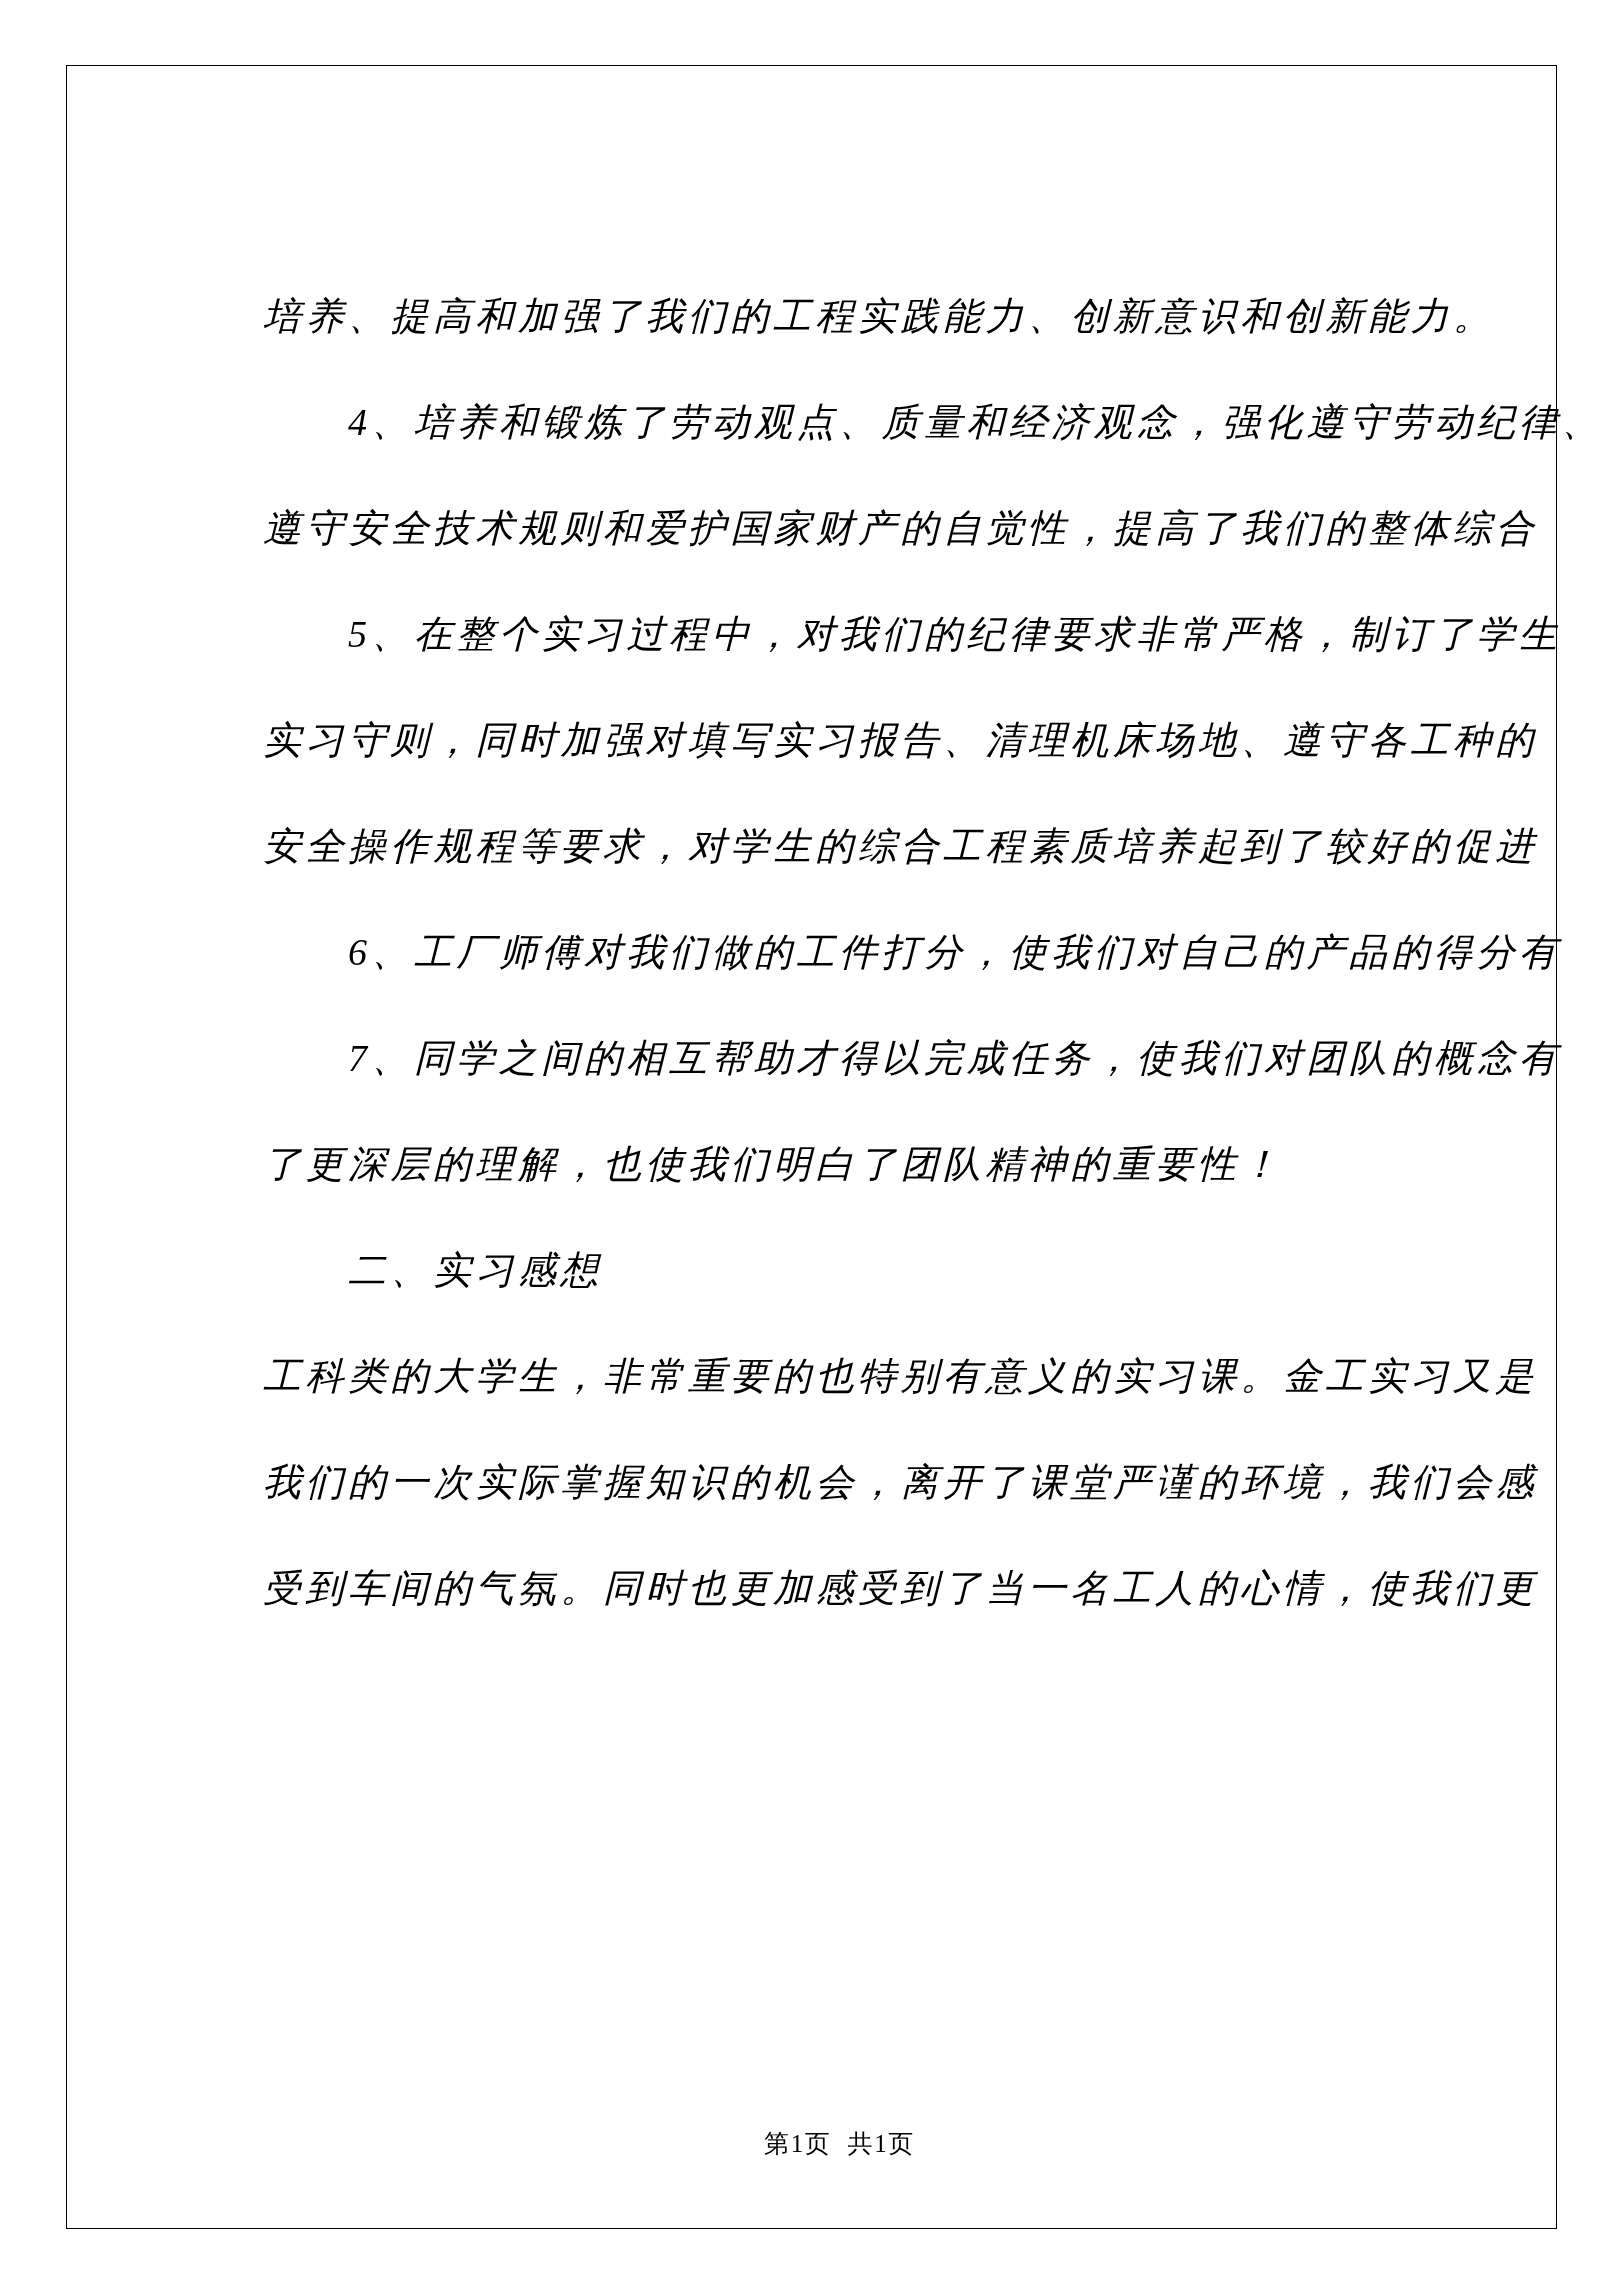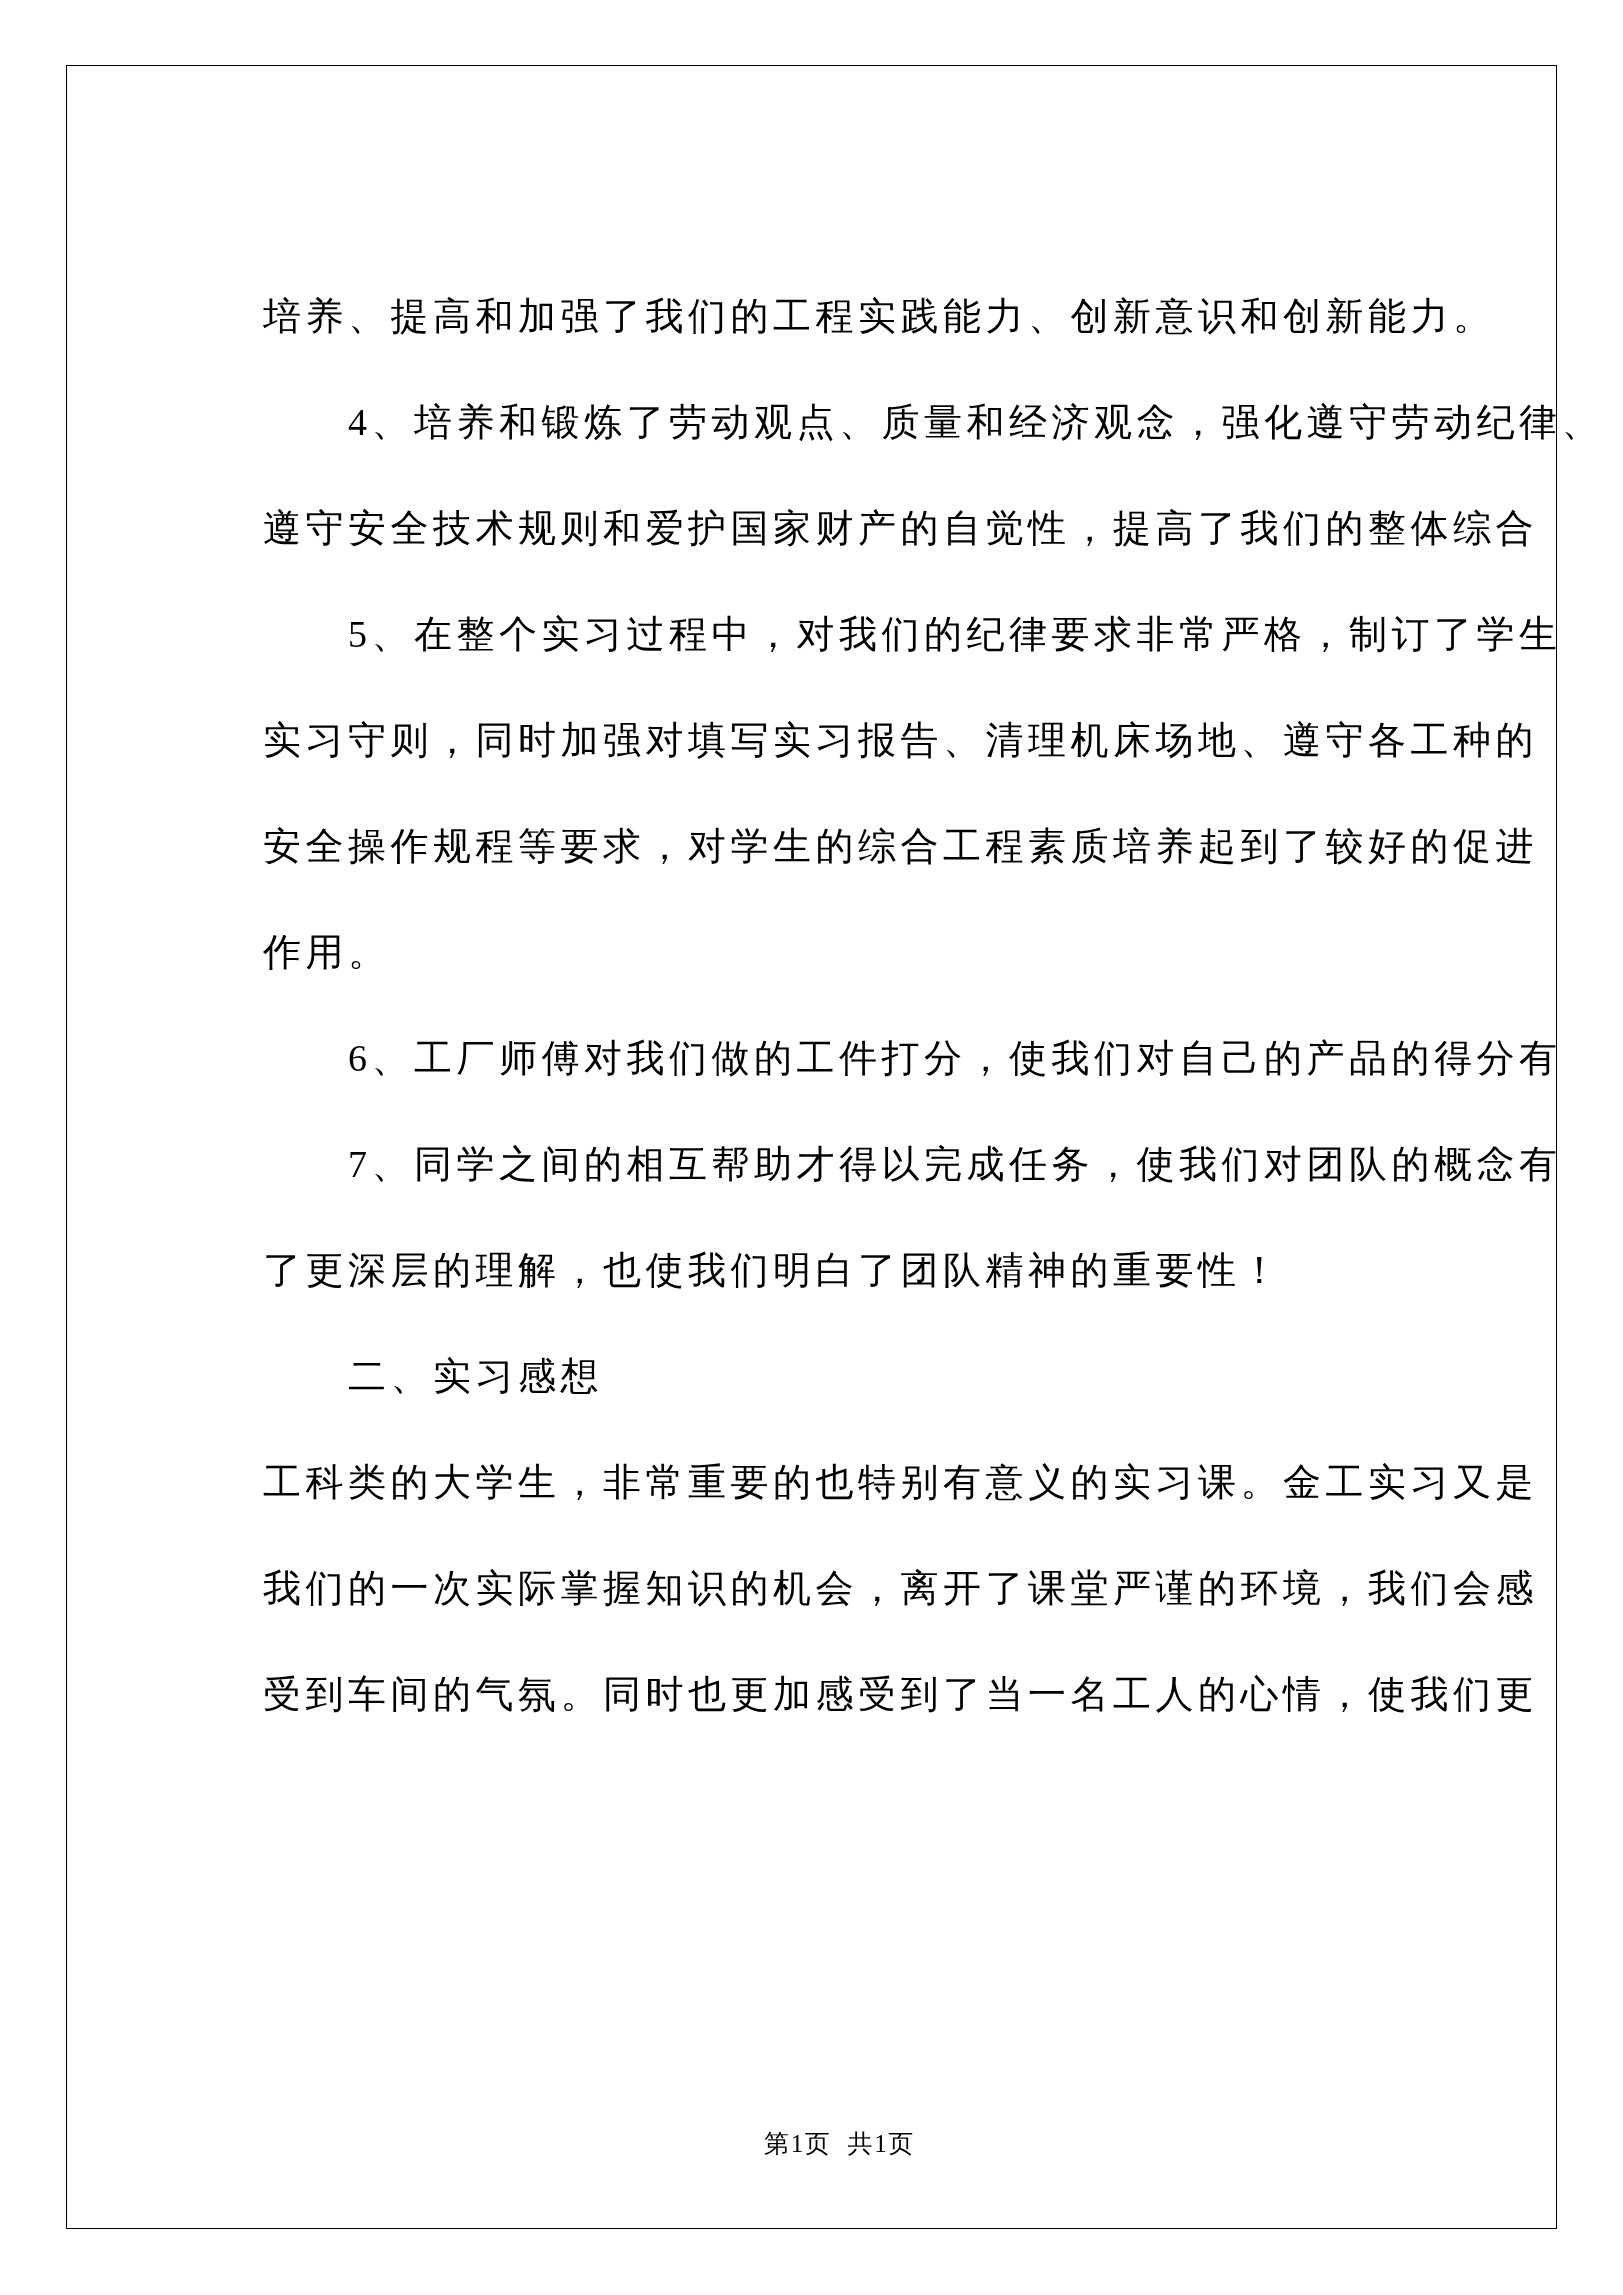--- a/index.html
+++ b/index.html
@@ -37,20 +37,21 @@
     left: 196px;
     top: 197px;
     width: 1279px;
   }
   .line {
     margin: 0;
     padding: 0;
     font-size: 38px;
     line-height: 106px;
     letter-spacing: 4.5px;
+    font-style: italic;
     white-space: nowrap;
     font-family: "Liberation Serif", "DejaVu Serif", serif;
   }
   .line.indent {
     text-indent: 85px;
   }
   .footer {
     position: absolute;
     left: 0;
     top: 2128px;
@@ -71,21 +72,20 @@
 <div class="page">
   <div class="border-frame">
     <div class="body-text">
 
     <p class="line">培养、提高和加强了我们的工程实践能力、创新意识和创新能力。</p>
         <p class="line indent">4、培养和锻炼了劳动观点、质量和经济观念，强化遵守劳动纪律、</p>
         <p class="line">遵守安全技术规则和爱护国家财产的自觉性，提高了我们的整体综合</p>
         <p class="line indent">5、在整个实习过程中，对我们的纪律要求非常严格，制订了学生</p>
         <p class="line">实习守则，同时加强对填写实习报告、清理机床场地、遵守各工种的</p>
         <p class="line">安全操作规程等要求，对学生的综合工程素质培养起到了较好的促进</p>
-        <p class="line">作用。</p>
         <p class="line indent">6、工厂师傅对我们做的工件打分，使我们对自己的产品的得分有</p>
         <p class="line indent">7、同学之间的相互帮助才得以完成任务，使我们对团队的概念有</p>
         <p class="line">了更深层的理解，也使我们明白了团队精神的重要性！</p>
         <p class="line indent">二、实习感想</p>
         <p class="line">工科类的大学生，非常重要的也特别有意义的实习课。金工实习又是</p>
         <p class="line">我们的一次实际掌握知识的机会，离开了课堂严谨的环境，我们会感</p>
         <p class="line">受到车间的气氛。同时也更加感受到了当一名工人的心情，使我们更</p>
       </div>
   </div>
   <div class="footer">第1页  共1页</div>

